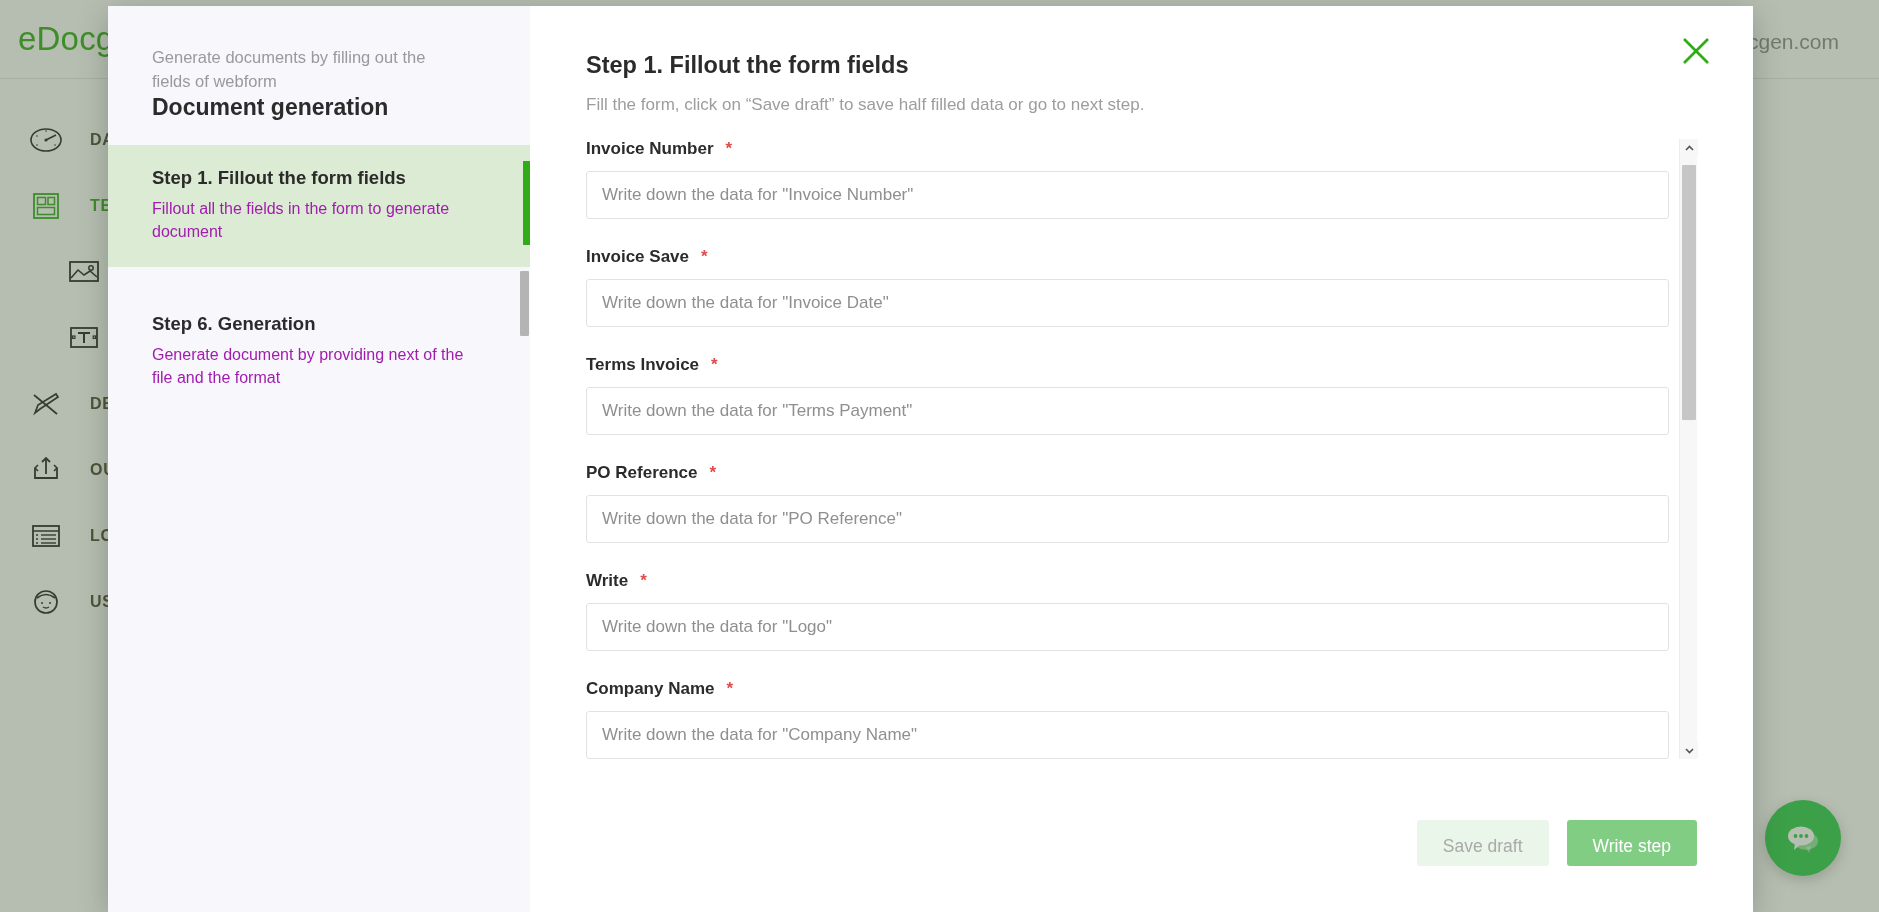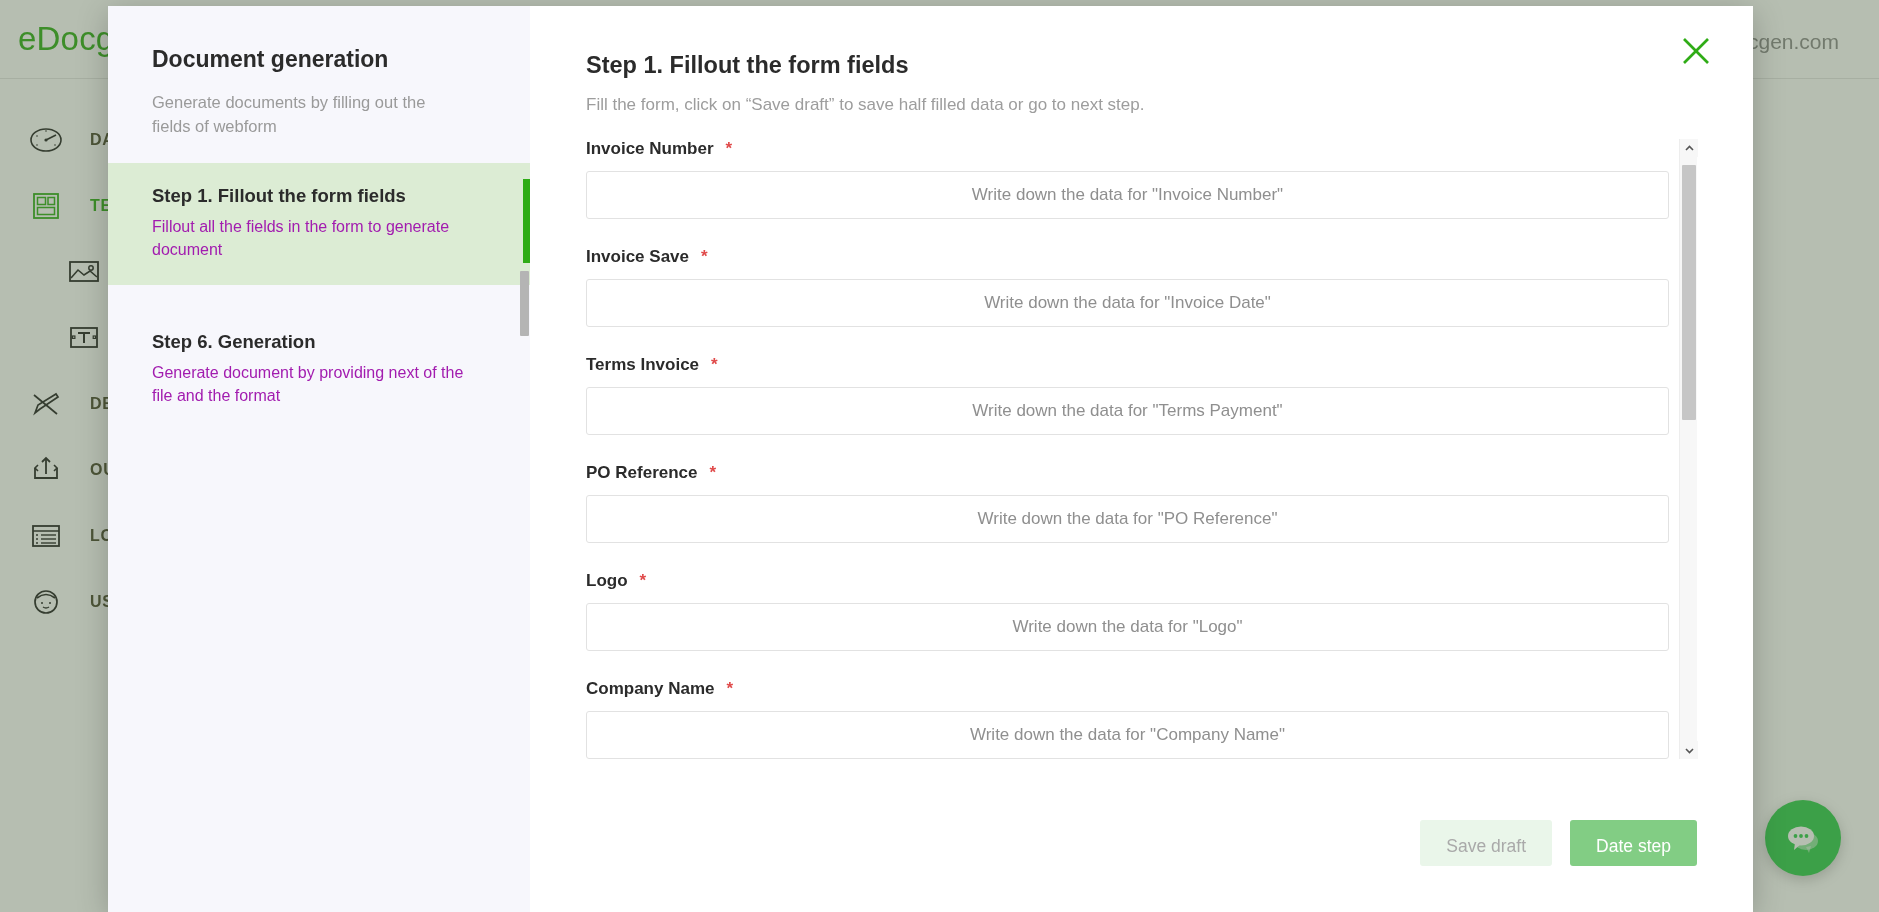--- a/index.html
+++ b/index.html
@@ -220,21 +220,20 @@
     width: 100%;
     height: 48px;
     border: 1px solid #e2e2e2;
     border-radius: 3px;
     padding: 0 15px;
     font-size: 17px;
     color: #444;
     background: #fff;
     font-family: "Liberation Sans", sans-serif;
     outline: none;
-    text-align: center;
   }
   .field-input::placeholder { color: #8f8f8f; }
 
   
   #form-sb {
     width: 18px;
     flex: 0 0 18px;
     background: #f7f7f7;
     border-left: 1px solid #ededed;
     position: relative;
@@ -413,22 +412,22 @@
     </span>
   </div>
 </div>
 
 <div id="scrim"></div>
 
 <div id="modal">
 
   <div id="modal-side">
     <div id="side-head">
+      <div id="side-sub">Generate documents by filling out the fields of webform</div>
       <div id="side-title">Document generation</div>
-      <div id="side-sub">Generate documents by filling out the fields of webform</div>
     </div>
 
     <div class="step active">
       <div class="step-bar"></div>
       <div class="step-name">Step 1. Fillout the form fields</div>
       <div class="step-desc">Fillout all the fields in the form to generate document</div>
     </div>
 
     <div class="step">
 
@@ -486,21 +485,21 @@
         <div class="field">
           <div class="field-label">
             <span>PO Reference</span>
             <span class="req">*</span>
           </div>
           <input class="field-input" type="text" placeholder="Write down the data for &quot;PO Reference&quot;" style="">
         </div>
 
         <div class="field">
           <div class="field-label">
-            <span>Logo</span>
+            <span>Write</span>
             <span class="req">*</span>
           </div>
           <input class="field-input" type="text" placeholder="Write down the data for &quot;Logo&quot;" style="">
         </div>
 
         <div class="field">
           <div class="field-label">
             <span>Company Name</span>
             <span class="req">*</span>
           </div>
@@ -523,17 +522,17 @@
             <svg viewBox="0 0 11 11">
                 <polyline points="2,4 5.5,7.5 9,4" fill="none" stroke="#555" stroke-width="1.6"></polyline>
               </svg>
           </span>
         </div>
       </div>
     </div>
 
     <div id="main-footer">
       <button class="btn" id="save-draft-button">Save draft</button>
-      <button class="btn" id="next-step-button">Date step</button>
+      <button class="btn" id="next-step-button">Write step</button>
     </div>
 
   </div>
 </div>
 
 </body></html>

